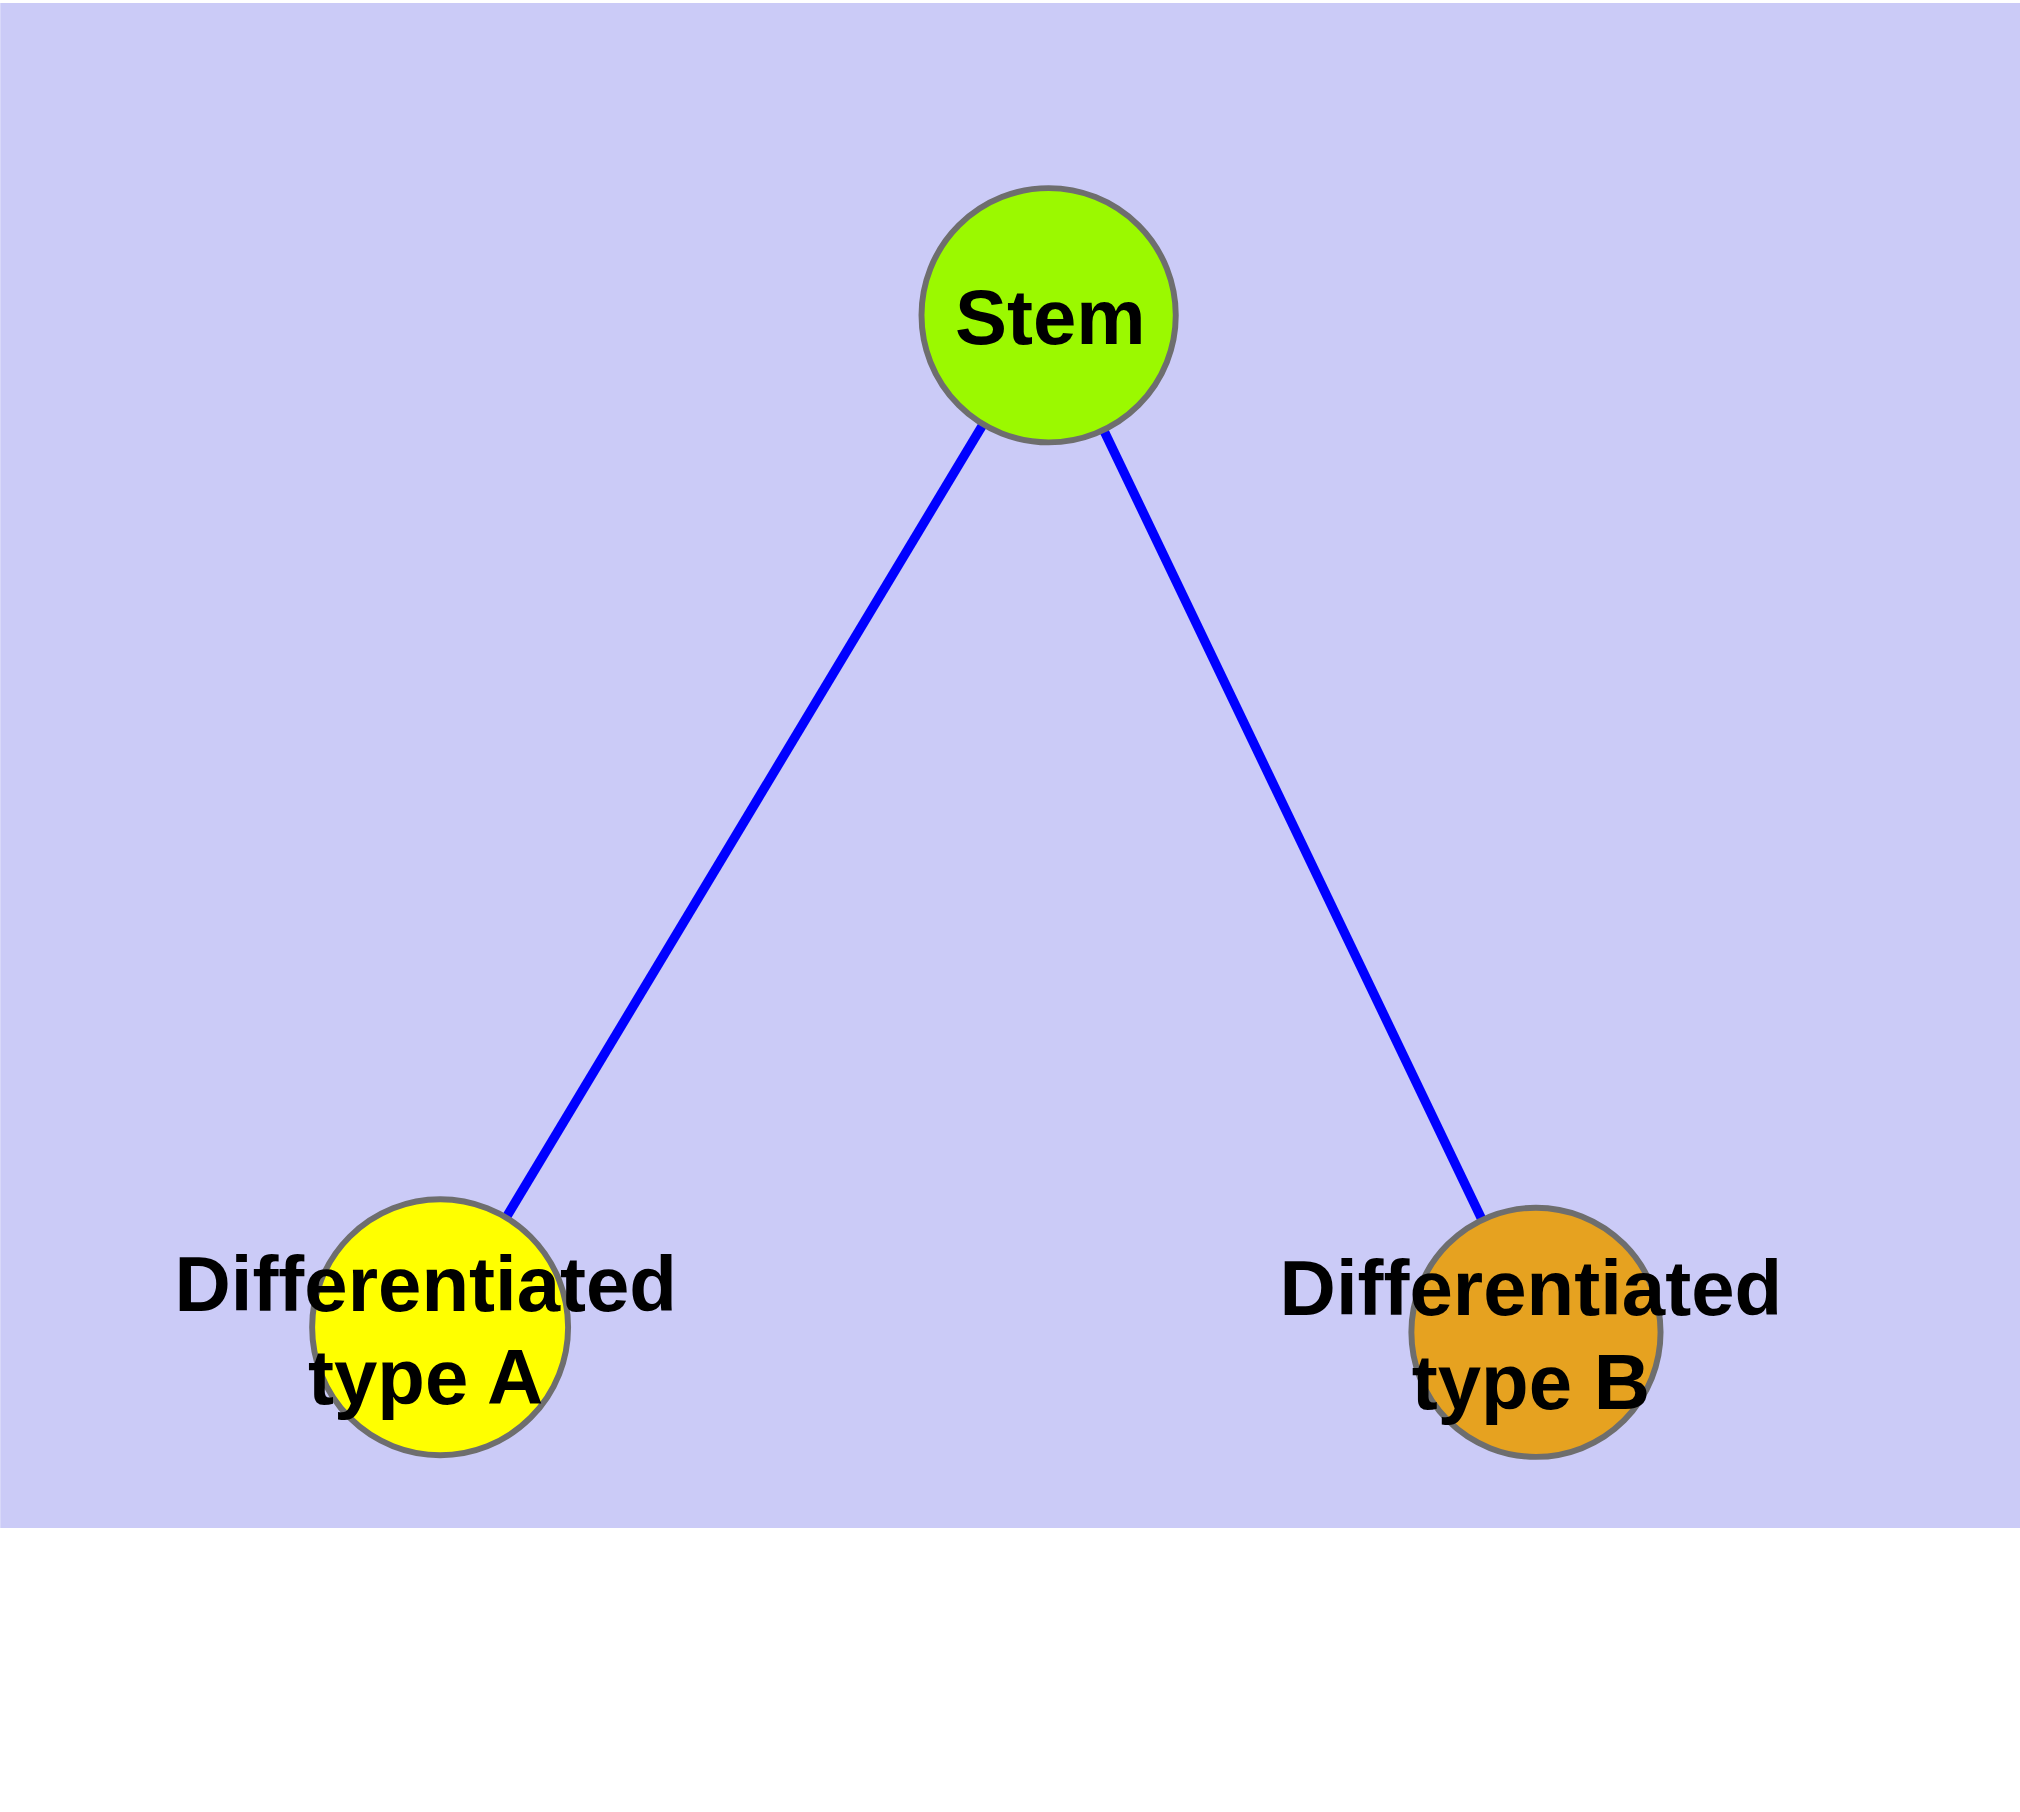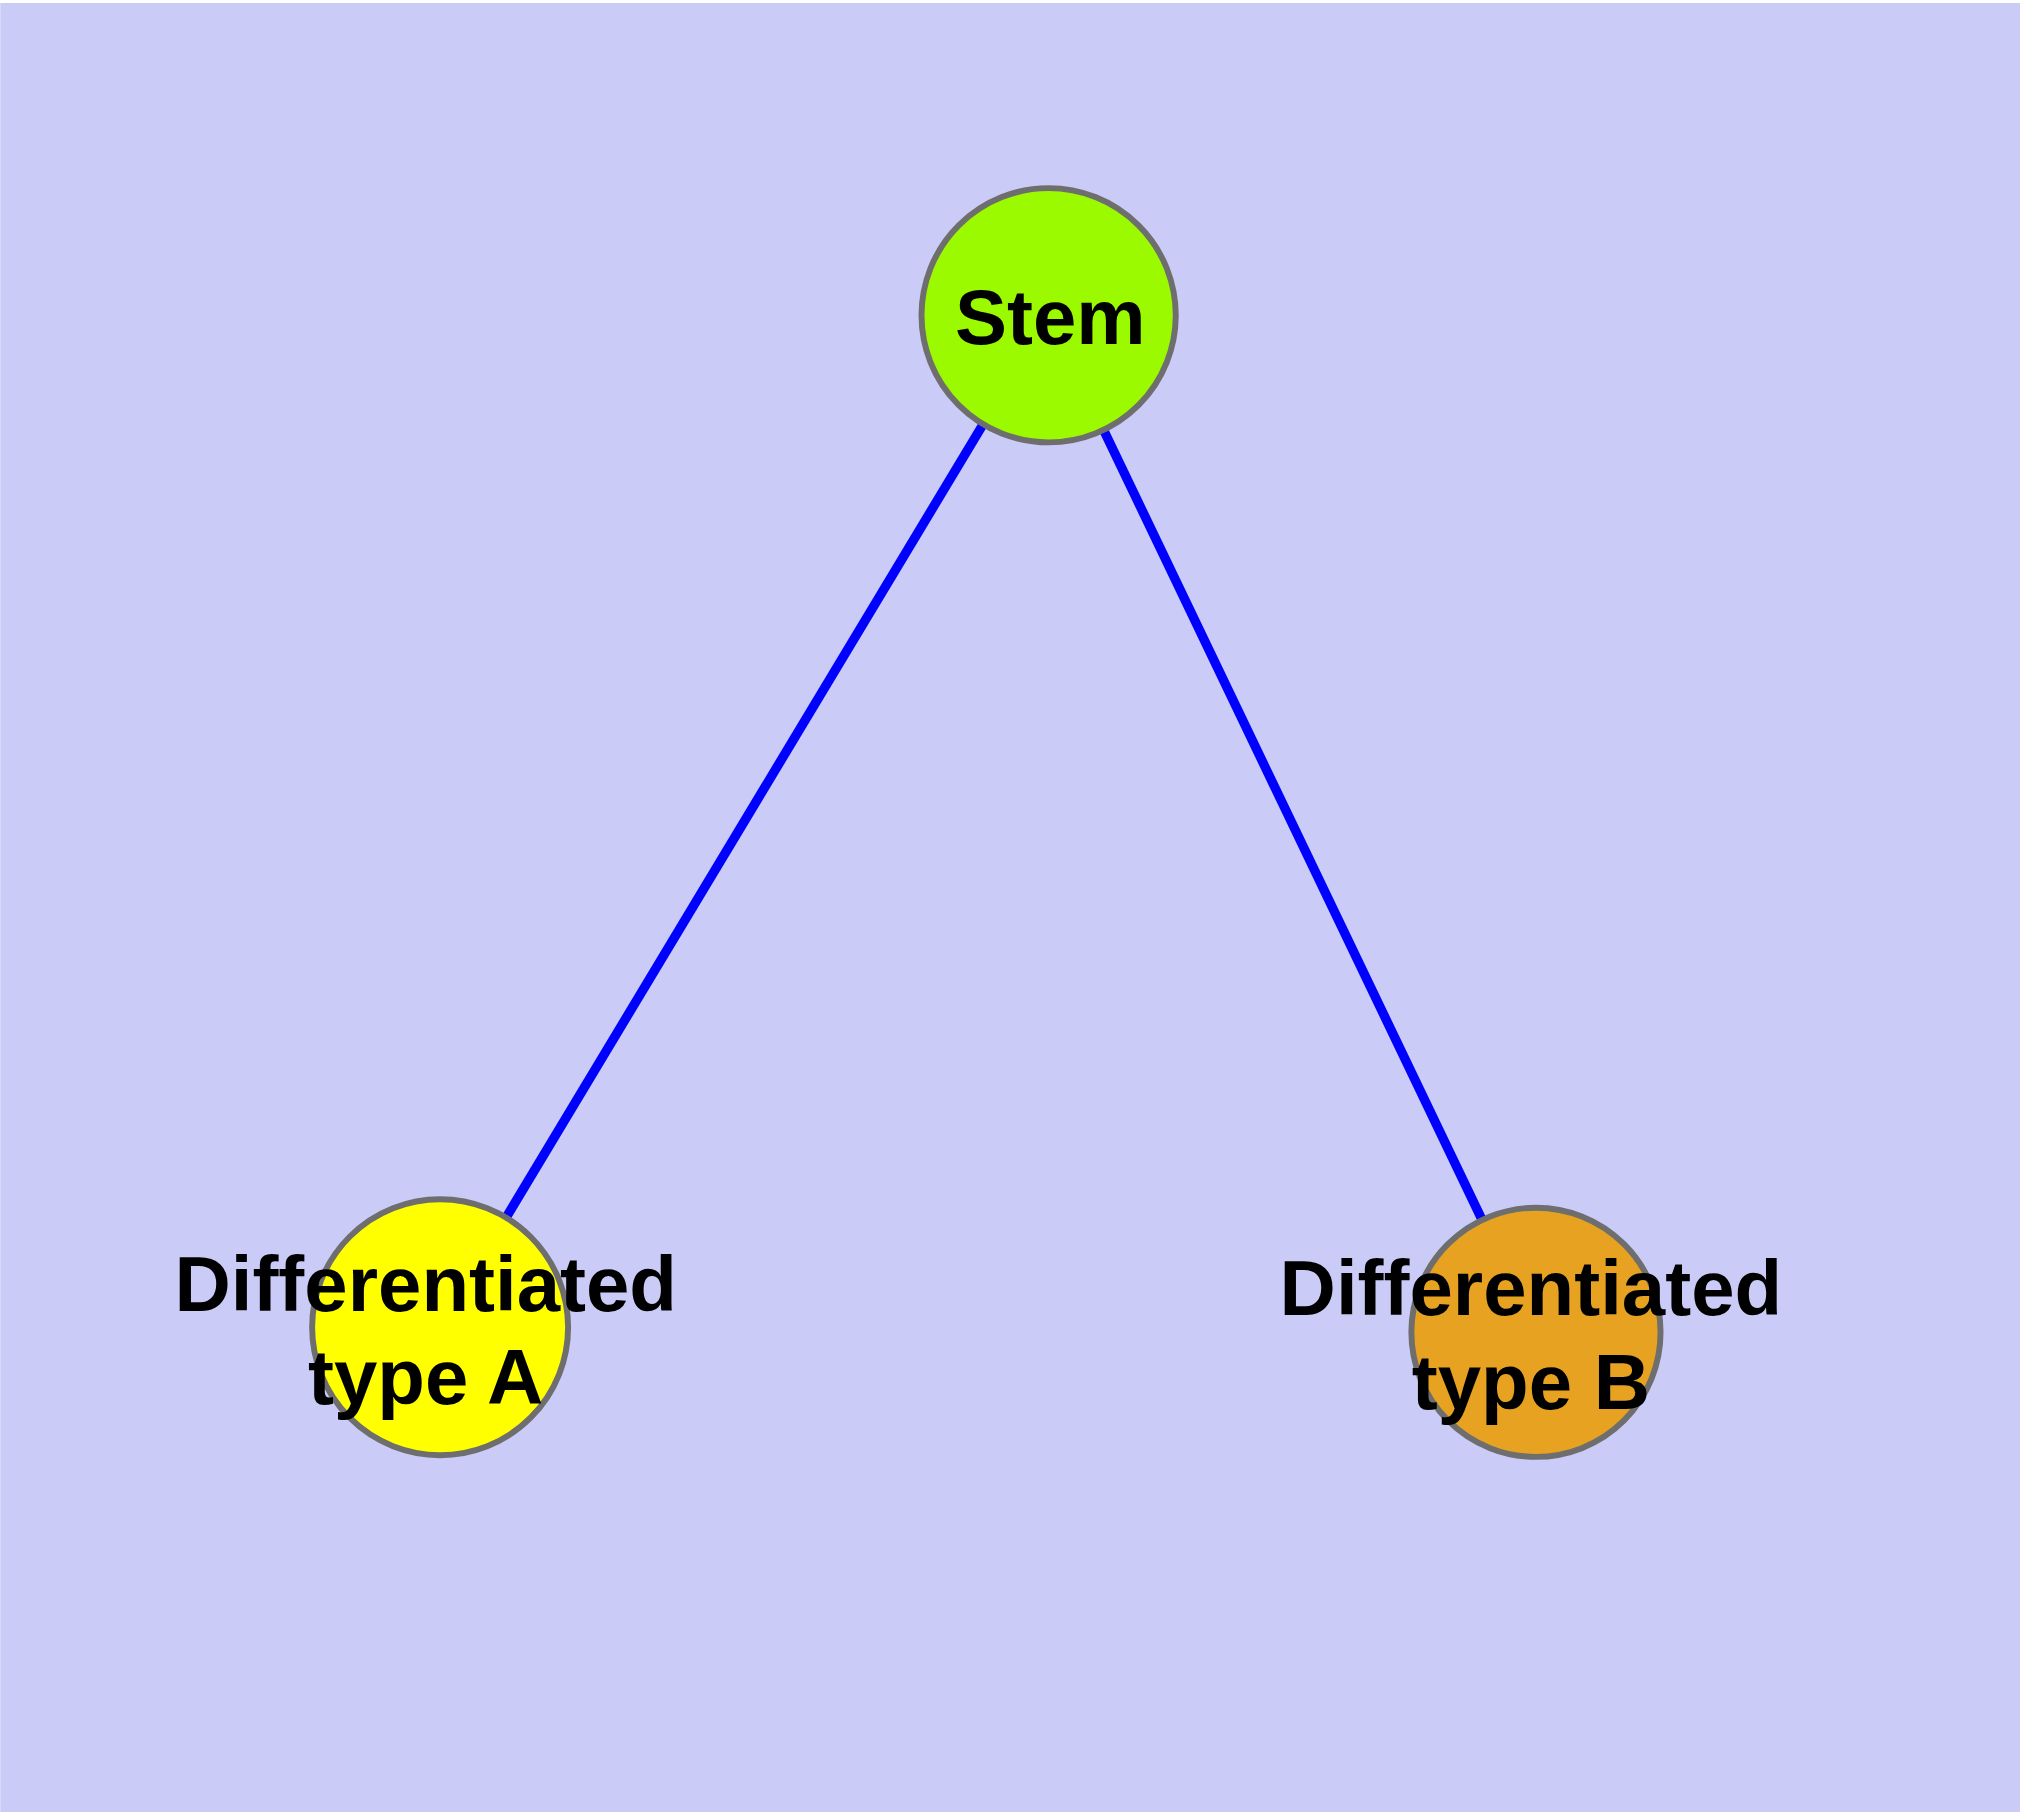--- a/index.html
+++ b/index.html
@@ -3,21 +3,21 @@
 <meta charset="utf-8">
 <style>
   html, body {
     margin: 0;
     padding: 0;
     background: #ffffff;
   }
   .canvas-wrap {
     position: relative;
     width: 2021px;
-    height: 1812px;
+    height: 1528px;
     overflow: hidden;
   }
   svg.graph {
     display: block;
     width: 2021px;
     height: 1812px;
   }
   .edge {
     stroke-width: 11px;
     stroke-linecap: butt;

